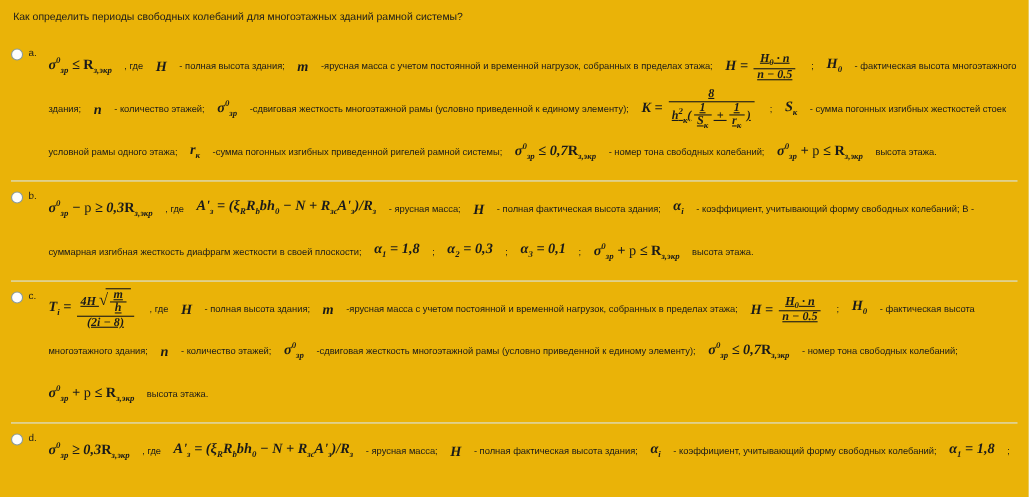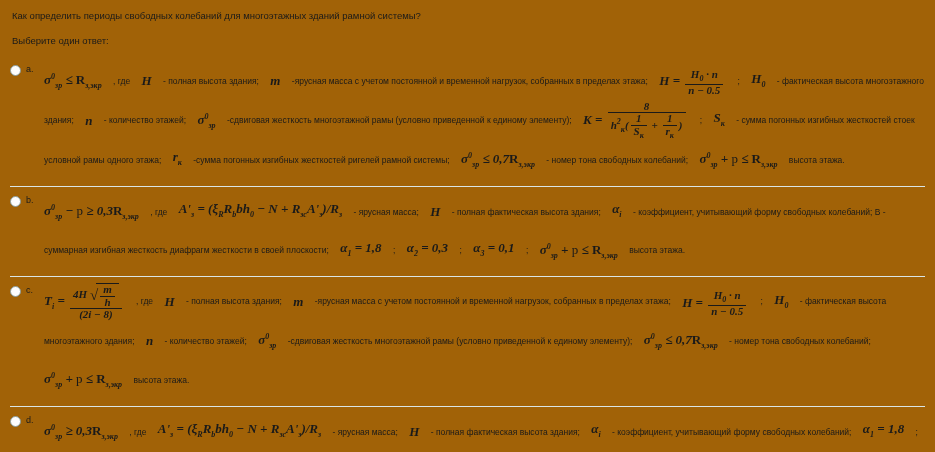--- a/index.html
+++ b/index.html
@@ -11,21 +11,21 @@
     height: 452px;
     background: #e8f2f2;
     font-family: "Liberation Sans", sans-serif;
     color: #1a1a1a;
     overflow: hidden;
   }
   .page {
     position: relative;
     width: 935px;
     height: 452px;
-    background: #a16207;
+    background: #eab308;
     box-sizing: border-box;
     padding: 8px 10px 0 10px;
   }
   .question-text {
     font-size: 9.5px;
     color: #1a1a1a;
     margin: 2px 0 14px 2px;
   }
   .instruction {
     font-size: 9.5px;
@@ -99,20 +99,21 @@
     font-size: 8px;
     font-weight: bold;
   }
   .frac {
     display: inline-block;
     vertical-align: middle;
     text-align: center;
     font-size: 11px;
     line-height: 1.05;
     margin: 0 2px;
+    text-decoration: underline;
   }
   .frac .num {
     display: block;
     border-bottom: 1px solid #1a1a1a;
     padding: 0 3px;
   }
   .frac .den {
     display: block;
     padding: 0 3px;
   }
@@ -135,21 +136,20 @@
     font-weight: normal;
   }
 </style>
 </head>
 <body>
 
 <div class="page">
 
   <div class="question-text">Как определить периоды  свободных колебаний для многоэтажных зданий рамной системы?</div>
 
-  <div class="instruction">Выберите один ответ:</div>
 
   <div class="options">
 
     <div class="option">
       <div class="radio-wrap">
         <span class="radio"></span>
         <span class="opt-letter">a.</span>
       </div>
       <div class="opt-body">
         <span class="math frag">σ<sup>0</sup><sub>зр</sub> ≤ <span class="up">R</span><sub>з,экр</sub></span>
@@ -168,21 +168,21 @@
         <span class="sep"></span><span class="plain">- количество этажей;</span>
         <span class="sep"></span><span class="math frag">σ<sup>0</sup><sub>зр</sub></span>
         <span class="sep"></span><span class="plain">-сдвиговая жесткость многоэтажной рамы (условно приведенной к единому элементу);</span>
         <span class="sep"></span><span class="math frag">K =
           <span class="frac"><span class="num">8</span><span class="den">h<sup>2</sup><sub>к</sub>(<span class="frac"><span class="num">1</span><span class="den">S<sub>к</sub></span></span> + <span class="frac"><span class="num">1</span><span class="den">r<sub>к</sub></span></span>)</span></span>
         </span>
         <span class="sep"></span><span class="plain">;</span>
         <span class="sep"></span><span class="math frag">S<sub>к</sub></span>
         <span class="sep"></span><span class="plain">- сумма погонных изгибных жесткостей стоек условной рамы одного этажа;</span>
         <span class="sep"></span><span class="math frag">r<sub>к</sub></span>
-        <span class="sep"></span><span class="plain">-сумма погонных изгибных жесткостей ригелей рамной системы;</span>
+        <span class="sep"></span><span class="plain">-сумма погонных изгибных приведенной ригелей рамной системы;</span>
         <span class="sep"></span><span class="math frag">σ<sup>0</sup><sub>зр</sub> ≤ 0,7<span class="up">R</span><sub>з,экр</sub></span>
         <span class="sep"></span><span class="plain">- номер тона свободных колебаний;</span>
         <span class="sep"></span><span class="math frag">σ<sup>0</sup><sub>зр</sub> + <span class="bigp">p</span> ≤ <span class="up">R</span><sub>з,экр</sub></span>
         <span class="sep"></span><span class="plain">высота этажа.</span>
       </div>
     </div>
 
     <div class="option">
       <div class="radio-wrap">
         <span class="radio"></span>

